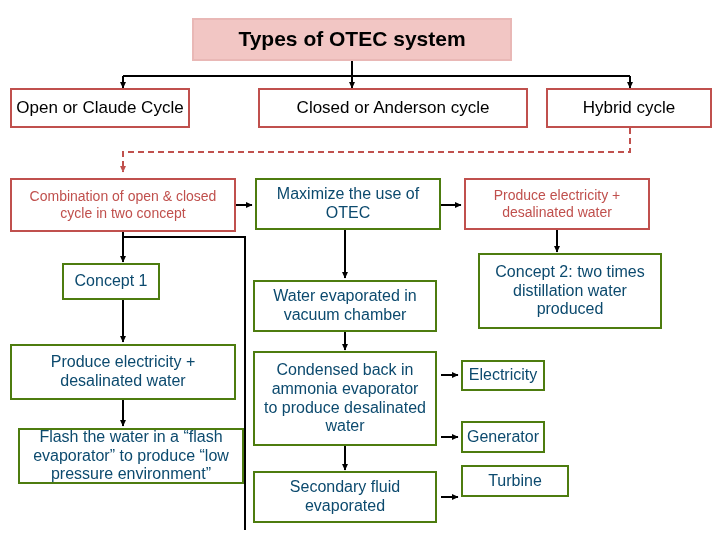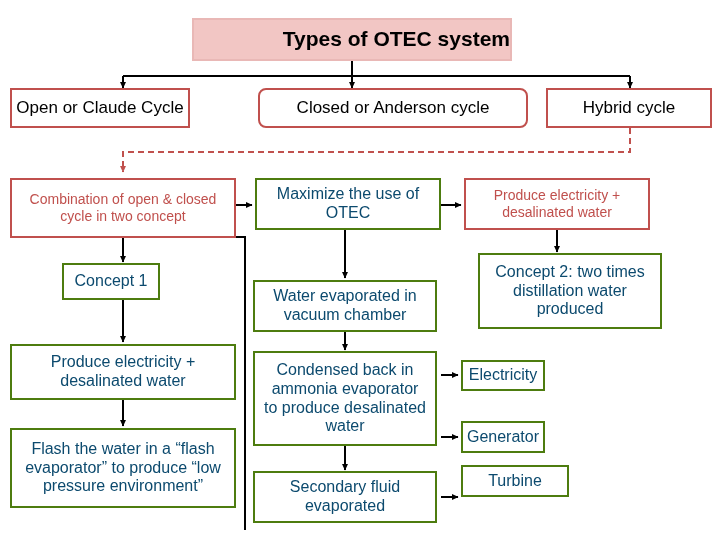--- a/index.html
+++ b/index.html
@@ -102,37 +102,37 @@
 
     <path d="M557,230 L557,252" stroke="#000000" stroke-width="2" fill="none" marker-end="url(#arrowblk)"></path>
 
     <path d="M441,375 L458,375" stroke="#000000" stroke-width="2" fill="none" marker-end="url(#arrowblk)"></path>
 
     <path d="M441,437 L458,437" stroke="#000000" stroke-width="2" fill="none" marker-end="url(#arrowblk)"></path>
 
     <path d="M441,497 L458,497" stroke="#000000" stroke-width="2" fill="none" marker-end="url(#arrowblk)"></path>
   </svg>
 
-  <div class="box title-box" style="left:192px; top:18px; width:320px; height:43px;justify-content:flex-end;">
+  <div class="box title-box" style="left:192px; top:18px; width:320px; height:43px;">
     <span>Types of OTEC system</span>
   </div>
 
   <div class="box lvl1" style="left:10px; top:88px; width:180px; height:40px;">
     <span>Open or Claude Cycle</span>
   </div>
 
-  <div class="box lvl1" style="left:258px; top:88px; width:270px; height:40px;border-radius:8px;">
+  <div class="box lvl1" style="left:258px; top:88px; width:270px; height:40px;">
     <span>Closed or Anderson cycle</span>
   </div>
 
   <div class="box lvl1" style="left:546px; top:88px; width:166px; height:40px;">
     <span>Hybrid cycle</span>
   </div>
 
-  <div class="box lvl2 red-text" style="left:10px; top:178px; width:226px; height:60px; padding:0 8px;">
+  <div class="box lvl2 red-text" style="left:10px; top:178px; width:226px; height:54px; padding:0 8px;">
     <span>Combination of open &amp; closed cycle in two concept</span>
   </div>
 
   <div class="box plain" style="left:255px; top:178px; width:186px; height:52px; padding:0 8px;">
     <span>Maximize the use of OTEC</span>
   </div>
 
   <div class="box lvl2 red-text" style="left:464px; top:178px; width:186px; height:52px; padding:0 8px;">
     <span>Produce electricity + desalinated water</span>
   </div>
@@ -154,21 +154,21 @@
   </div>
 
   <div class="box plain" style="left:253px; top:351px; width:184px; height:95px; padding:0 8px;">
     <span>Condensed back in ammonia evaporator to produce desalinated water</span>
   </div>
 
   <div class="box plain" style="left:461px; top:360px; width:84px; height:31px;">
     <span>Electricity</span>
   </div>
 
-  <div class="box plain" style="left:10px; top:428px; width:226px; height:80px; padding:0 6px;">
+  <div class="box plain" style="left:18px; top:428px; width:226px; height:56px; padding:0 6px;">
     <span>Flash the water in a “flash evaporator” to produce “low pressure environment”</span>
   </div>
 
   <div class="box plain" style="left:461px; top:421px; width:84px; height:32px;">
     <span>Generator</span>
   </div>
 
   <div class="box plain" style="left:253px; top:471px; width:184px; height:52px; padding:0 8px;">
     <span>Secondary fluid evaporated</span>
   </div>

